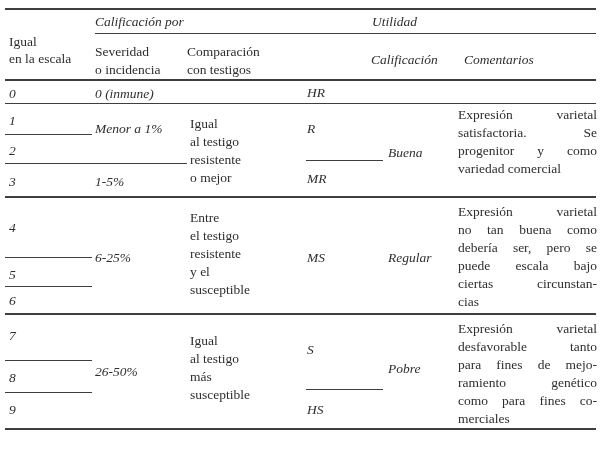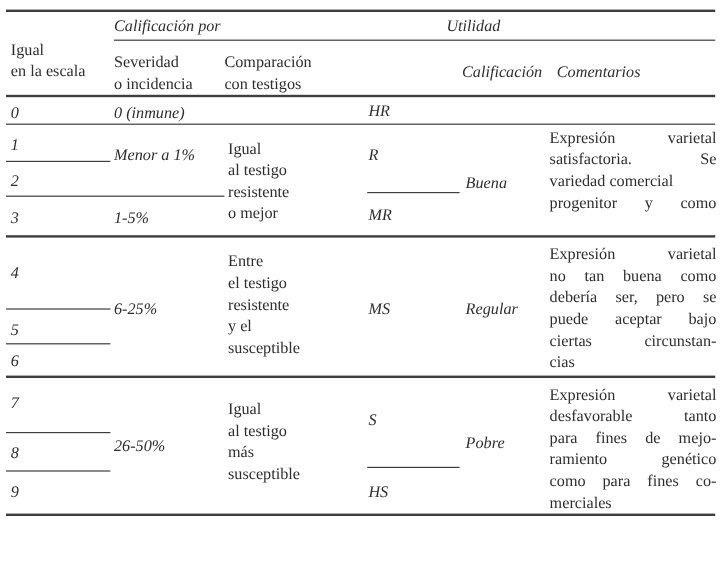--- a/index.html
+++ b/index.html
@@ -52,21 +52,21 @@
   <div class="txt" style="left:95px;top:15px">Calificación por</div>
   <div class="txt" style="left:372px;top:15px">Utilidad</div>
   <div class="lines" style="left:95px;top:43px">
       <div class="line">Severidad</div>
       <div class="line">o incidencia</div>
     </div>
   <div class="lines" style="left:187px;top:43px">
       <div class="line">Comparación</div>
       <div class="line">con testigos</div>
     </div>
-  <div class="txt" style="left:385px;top:53px">Calificación</div>
+  <div class="txt" style="left:371px;top:53px">Calificación</div>
   <div class="txt" style="left:464px;top:53px">Comentarios</div>
 
   <div class="txt" style="left:9px;top:87px">0</div>
   <div class="txt" style="left:95px;top:87px">0 (inmune)</div>
   <div class="txt" style="left:307px;top:86px">HR</div>
 
   <div class="txt" style="left:9px;top:114px">1</div>
   <div class="txt" style="left:9px;top:144px">2</div>
   <div class="txt" style="left:9px;top:175px">3</div>
   <div class="txt" style="left:95px;top:122px">Menor a 1%</div>
@@ -76,42 +76,42 @@
       <div class="line">al testigo</div>
       <div class="line">resistente</div>
       <div class="line">o mejor</div>
     </div>
   <div class="txt" style="left:307px;top:122px">R</div>
   <div class="txt" style="left:307px;top:172px">MR</div>
   <div class="txt" style="left:388px;top:146px">Buena</div>
   <div class="block" style="left:458px;top:106px;width:139px">
       <div class="line jline">Expresión varietal</div>
       <div class="line jline">satisfactoria. Se</div>
+      <div class="line jline">progenitor y como</div>
       <div class="line">variedad comercial</div>
-      <div class="line jline">progenitor y como</div>
     </div>
 
   <div class="txt" style="left:9px;top:221px">4</div>
   <div class="txt" style="left:9px;top:268px">5</div>
   <div class="txt" style="left:9px;top:294px">6</div>
   <div class="txt" style="left:95px;top:251px">6-25%</div>
   <div class="lines" style="left:190px;top:209px">
       <div class="line">Entre</div>
       <div class="line">el testigo</div>
       <div class="line">resistente</div>
       <div class="line">y el</div>
       <div class="line">susceptible</div>
     </div>
   <div class="txt" style="left:307px;top:251px">MS</div>
   <div class="txt" style="left:388px;top:251px">Regular</div>
   <div class="block" style="left:458px;top:203px;width:139px">
       <div class="line jline">Expresión varietal</div>
       <div class="line jline">no tan buena como</div>
       <div class="line jline">debería ser, pero se</div>
-      <div class="line jline">puede aceptar bajo</div>
+      <div class="line jline">puede escala bajo</div>
       <div class="line jline">ciertas circunstan-</div>
       <div class="line">cias</div>
     </div>
 
   <div class="txt" style="left:9px;top:329px">7</div>
   <div class="txt" style="left:9px;top:371px">8</div>
   <div class="txt" style="left:9px;top:403px">9</div>
   <div class="txt" style="left:95px;top:365px">26-50%</div>
   <div class="lines" style="left:190px;top:332px">
       <div class="line">Igual</div>

